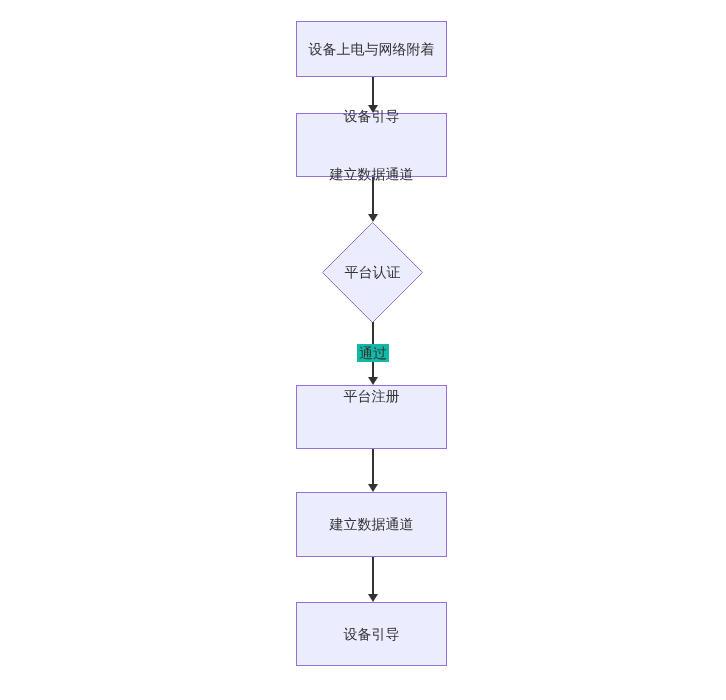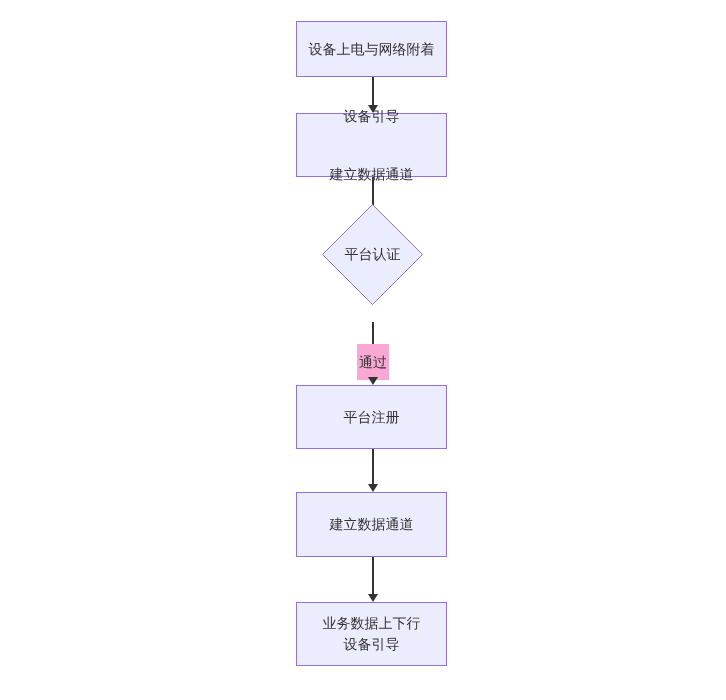--- a/index.html
+++ b/index.html
@@ -27,27 +27,27 @@
     align-items: center;
     justify-content: center;
     text-align: center;
     font-size: 14px;
     line-height: 21px;
     color: #333333;
     box-sizing: border-box;
   }
   .node-1 { top: 21px;  height: 56px; }
   .node-2 { top: 113px; height: 64px; gap: 37px; }
-  .node-4 { top: 385px; height: 64px; }
+  .node-4 { top: 385px; height: 64px; justify-content: space-between; }
   .node-5 { top: 492px; height: 65px; }
   .node-6 { top: 602px; height: 64px; }
   .diamond-wrap {
     position: absolute;
     left: 322px;
-    top: 204px;
+    top: 222px;
     width: 101px;
     height: 101px;
   }
   .diamond-wrap svg {
     position: absolute;
     left: 0;
     top: 0;
     display: block;
   }
   .diamond-label {
@@ -85,22 +85,22 @@
   .head-1 { top: 105px; }
   .head-2 { top: 214px; }
   .head-3 { top: 377px; }
   .head-4 { top: 484px; }
   .head-5 { top: 594px; }
   .edge-label {
     position: absolute;
     left: 373px;
     top: 344px;
     transform: translateX(-50%);
-    background: #f9a8d4;
-    padding: 9px 2px;
+    background: #14b8a6;
+    padding: 0 2px;
     font-size: 14px;
     line-height: 18px;
     color: #333333;
     white-space: nowrap;
   }
 </style>
 </head>
 <body>
 
 <div class="canvas">
@@ -139,17 +139,16 @@
   <div class="arrowhead head-4"></div>
 
   <div class="node node-5">
     <span>建立数据通道</span>
   </div>
 
   <div class="edge-line line-5"></div>
   <div class="arrowhead head-5"></div>
 
   <div class="node node-6">
-    <span>业务数据上下行</span>
     <span>设备引导</span>
   </div>
 
 </div>
 
 </body></html>

